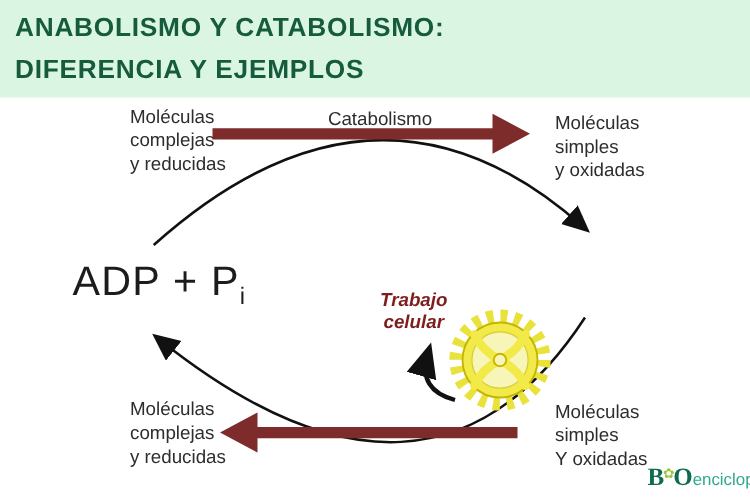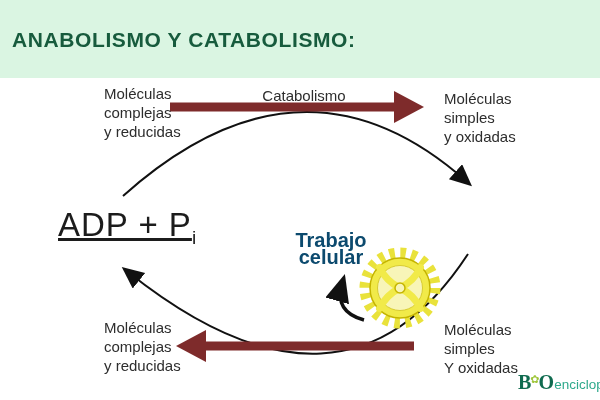--- a/index.html
+++ b/index.html
@@ -21,41 +21,42 @@
     white-space:pre-line;
     margin-left:16px;
   }
   .label.center{text-align:center;}
   .formula{
     position:absolute;color:#1c1c1c;font-size:33px;font-weight:400;
     letter-spacing:1px;white-space:nowrap;
   }
   .formula sub{font-size:19px;}
   .work-label{
-    position:absolute;color:#0c4a6e;font-size:20px;font-weight:600;
-    line-height:17px;text-align:center;white-space:pre-line;
+    position:absolute;color:#7f1d1d;font-size:15px;font-weight:600;
+    line-height:17px;text-align:center;white-space:pre-line;font-style:italic;
   }
   .svg-layer{position:absolute;left:0;top:0;}
   .logo{
     position:absolute;left:518px;top:371px;white-space:nowrap;
     font-family:"Liberation Serif",serif;
   }
   .logo .big{color:#0f6b4f;font-weight:bold;font-size:20px;}
   .logo .leaf{color:#9fc63b;font-size:11px;vertical-align:6px;margin:0 -1px;}
   .logo .rest{
     color:#2ea98c;font-size:13.5px;font-family:"Liberation Sans",sans-serif;
   }
 </style>
 </head>
 <body>
 
 <div class="stage">
 
   <div class="banner">
     <div class="title-line">ANABOLISMO Y CATABOLISMO:</div>
+    <div class="title-line">DIFERENCIA Y EJEMPLOS</div>
   </div>
 
   <svg class="svg-layer" width="600" height="400" viewBox="0 0 600 400">
     <defs>
       <marker id="blackArrow" markerWidth="12" markerHeight="12" refX="7" refY="5" orient="auto">
         <polygon points="0,0 11,5 0,10" fill="#111"></polygon>
       </marker>
       <marker id="smallArrow" markerWidth="9" markerHeight="9" refX="5" refY="3.5" orient="auto">
         <polygon points="0,0 8,3.5 0,7" fill="#111"></polygon>
       </marker>
@@ -92,21 +93,21 @@
   <div class="label" style="left:88px;top:84px;">Moléculas
 complejas
 y reducidas</div>
 
   <div class="label center" style="left:228px;top:86px;width:120px;">Catabolismo</div>
 
   <div class="label" style="left:428px;top:89px;">Moléculas
 simples
 y oxidadas</div>
 
-  <div class="formula" style="left:58px;top:206px;text-decoration:underline;"><span>ADP + P</span><sub>i</sub></div>
+  <div class="formula" style="left:58px;top:206px;"><span>ADP + P</span><sub>i</sub></div>
 
 
   <div class="work-label" style="left:290px;top:232px;width:82px;">Trabajo
 celular</div>
 
   <div class="label" style="left:88px;top:318px;">Moléculas
 complejas
 y reducidas</div>
 
 

